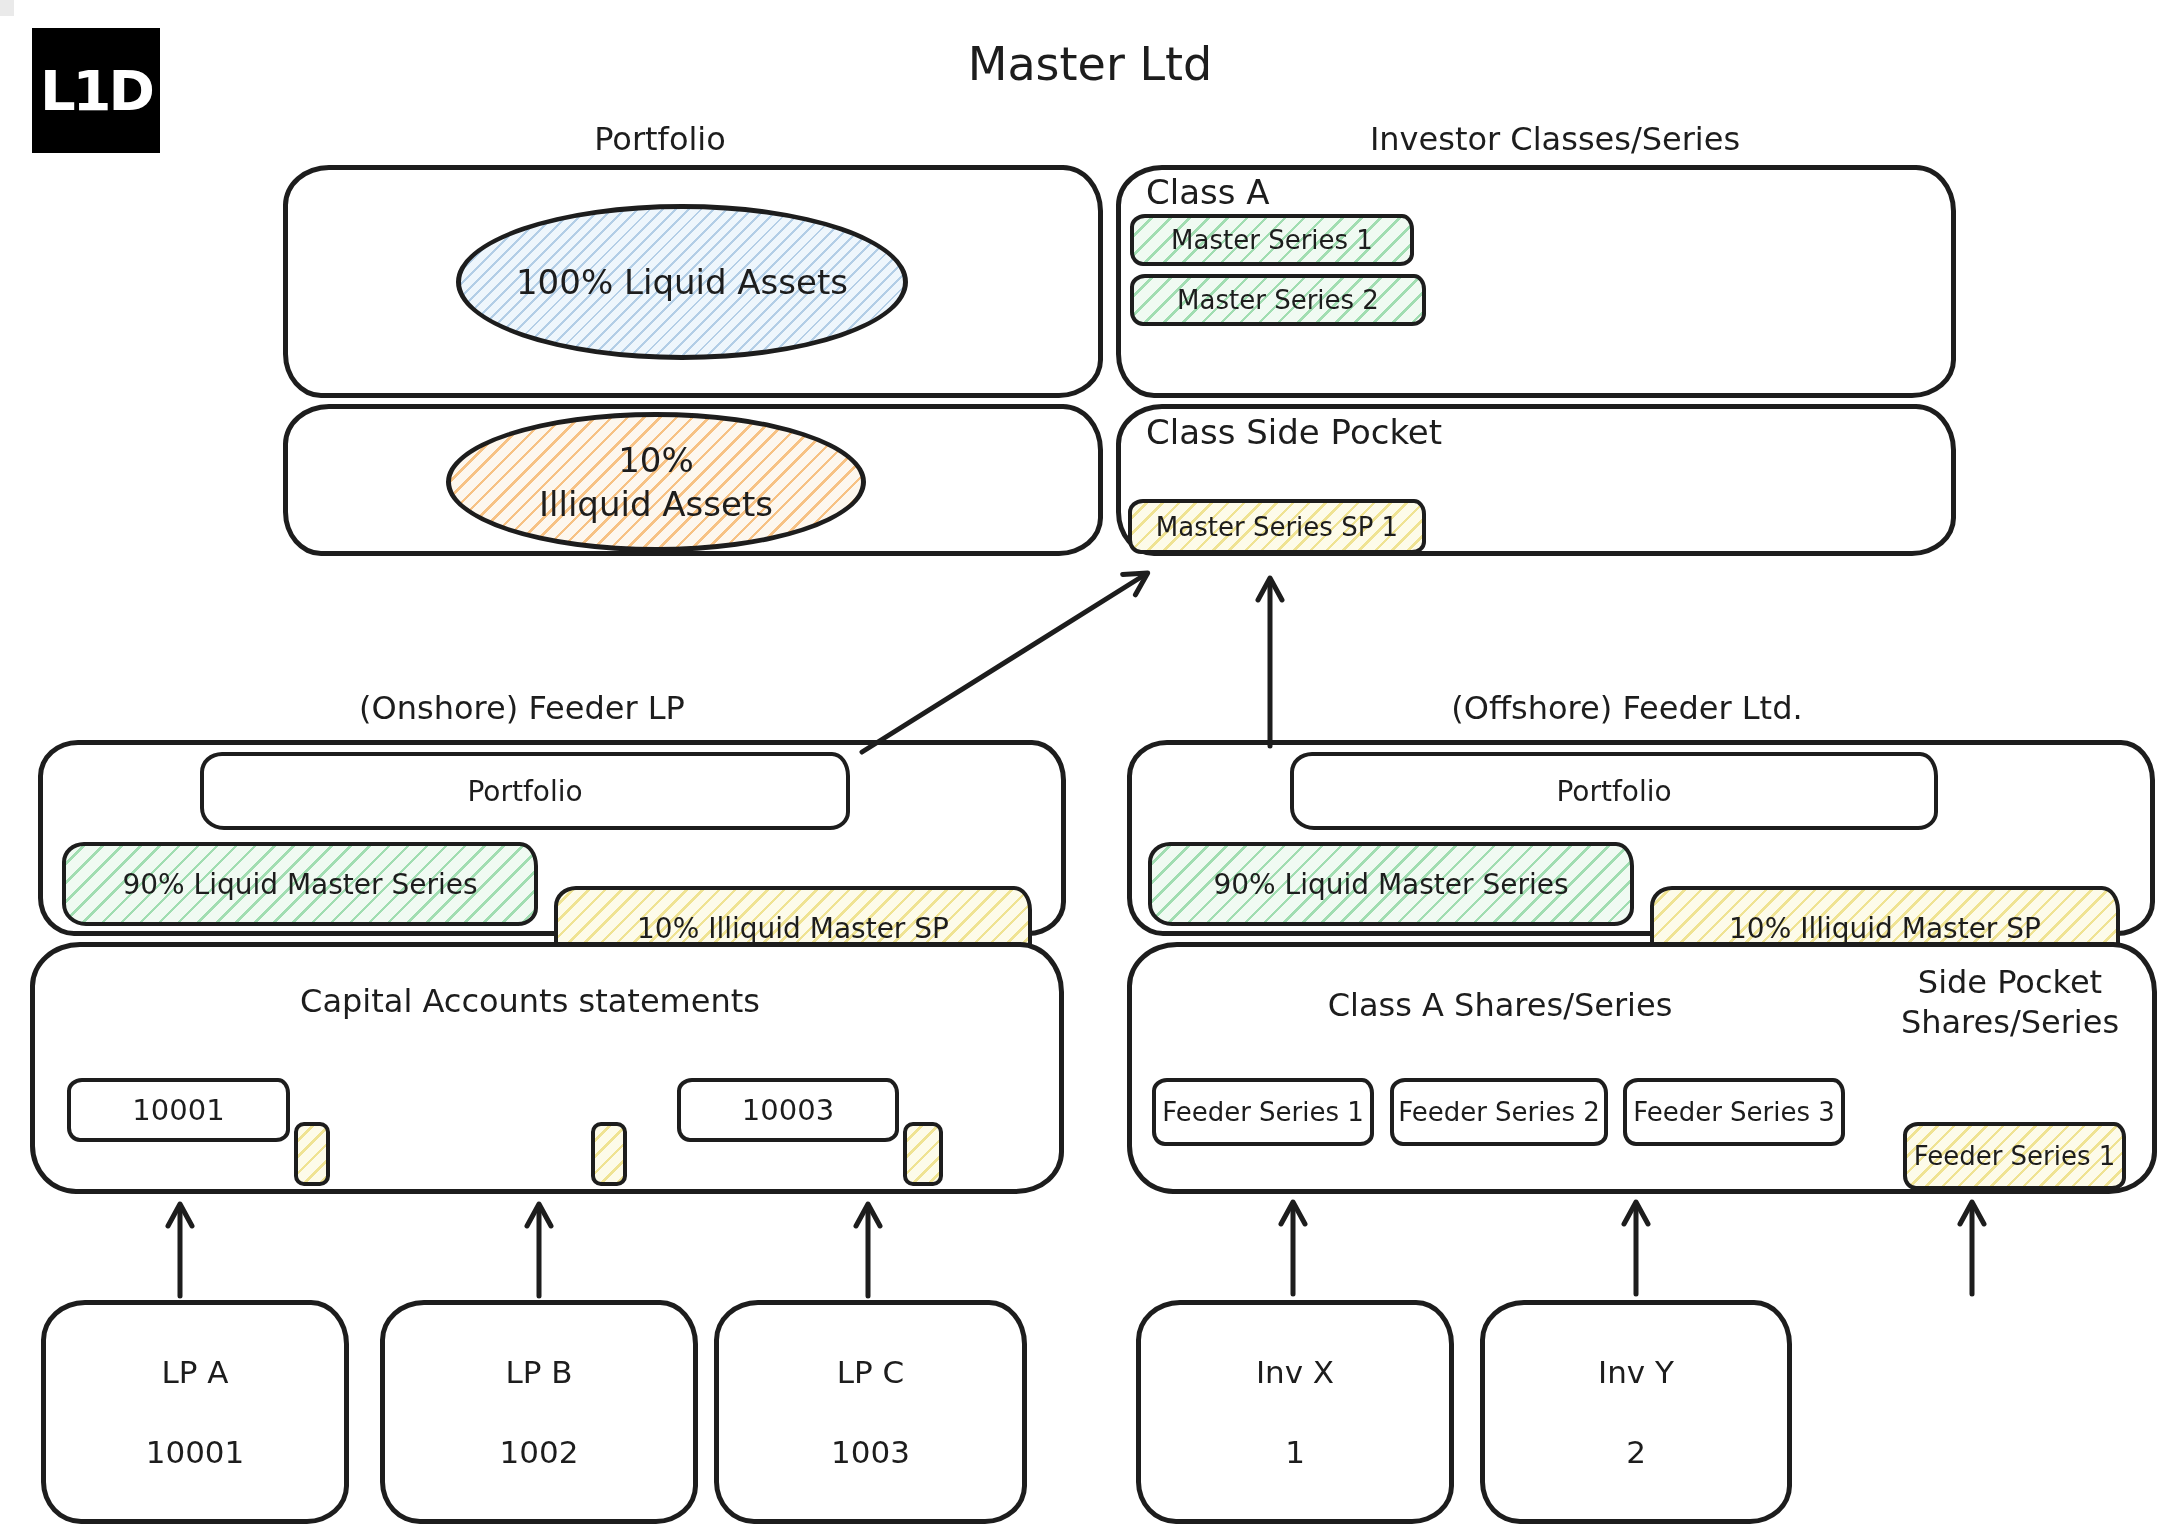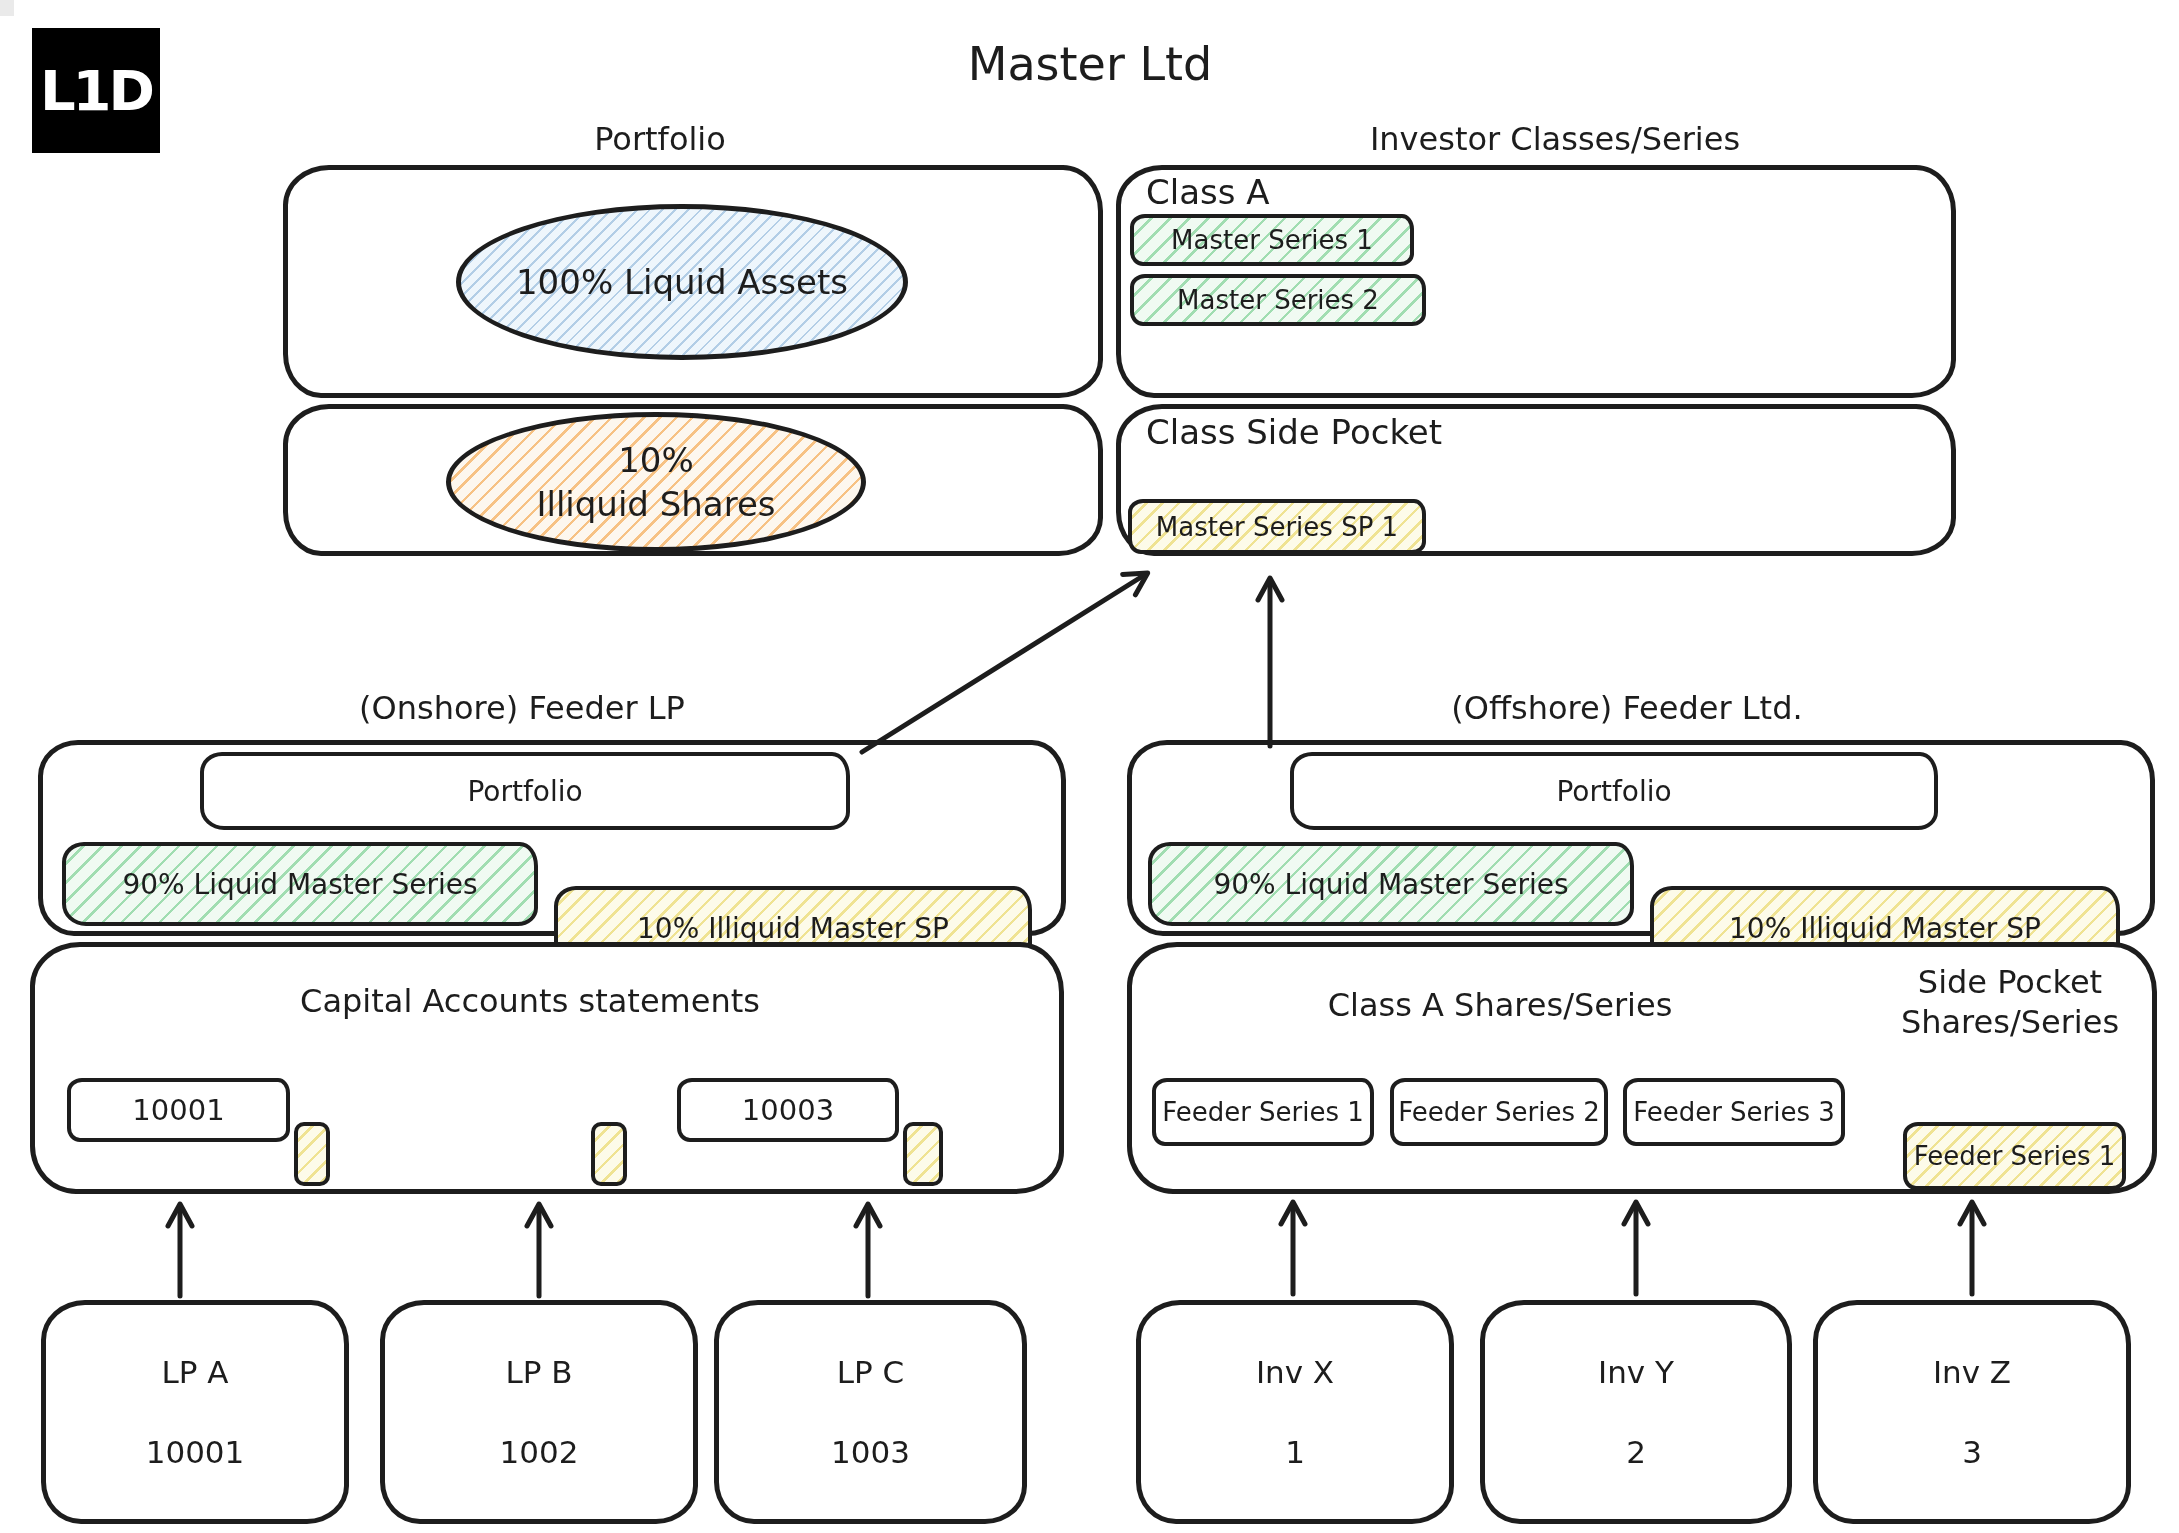--- a/index.html
+++ b/index.html
@@ -55,21 +55,21 @@
   <div class="abs ctr t-section" style="left:1255px;top:118px;width:600px;height:42px;">Investor Classes/Series</div>
 
   <div class="abs box box-big" style="left:283px;top:165px;width:820px;height:233px;"></div>
   <div class="abs ellipse h-blue ctr t-label" style="left:456px;top:204px;width:452px;height:156px;">
     <span>100% Liquid Assets</span>
   </div>
 
   <div class="abs box box-big" style="left:283px;top:404px;width:820px;height:152px;"></div>
   <div class="abs ellipse h-orange col t-label" style="left:446px;top:412px;width:420px;height:140px;line-height:1.3;">
     <span>10%</span>
-    <span>Illiquid Shares</span>
+    <span>Illiquid Assets</span>
   </div>
 
   <div class="abs box box-big" style="left:1116px;top:165px;width:840px;height:233px;"></div>
   <div class="abs t-label" style="left:1146px;top:172px;">Class A</div>
   <div class="abs box-small h-green ctr t-series" style="left:1130px;top:214px;width:284px;height:52px;">
     <span>Master Series 1</span>
   </div>
   <div class="abs box-small h-green ctr t-series" style="left:1130px;top:274px;width:296px;height:52px;">
     <span>Master Series 2</span>
   </div>
@@ -149,24 +149,20 @@
   </div>
 
   <div class="abs box box-node col t-node" style="left:1136px;top:1300px;width:318px;height:224px;gap:44px;">
     <span>Inv X</span>
     <span>1</span>
   </div>
   <div class="abs box box-node col t-node" style="left:1480px;top:1300px;width:312px;height:224px;gap:44px;">
     <span>Inv Y</span>
     <span>2</span>
   </div>
-  <div class="abs box box-node col t-node" style="left:1813px;top:1300px;width:318px;height:224px;gap:44px;">
-    <span>Inv Z</span>
-    <span>3</span>
-  </div>
 
   <svg class="overlay" width="2179" height="1533" viewBox="0 0 2179 1533">
     <defs>
       <marker id="ah" viewBox="0 0 36 36" refX="27" refY="18" markerWidth="36" markerHeight="36" markerUnits="userSpaceOnUse" orient="auto">
         <path d="M7,6 L29,18 L7,30" fill="none" stroke="#1d1d1d" stroke-width="5" stroke-linecap="round" stroke-linejoin="round"></path>
       </marker>
     </defs>
     <g stroke="#1d1d1d" stroke-width="5" stroke-linecap="round" fill="none">
       <path d="M862,752 L1146,574" marker-end="url(#ah)"></path>
       <path d="M1270,746 L1270,580" marker-end="url(#ah)"></path>

